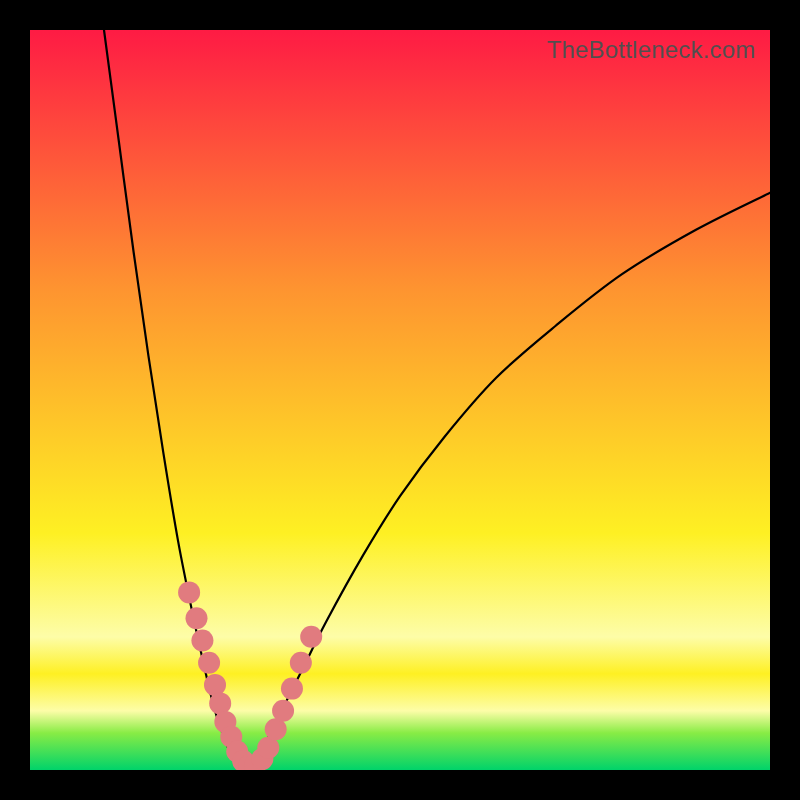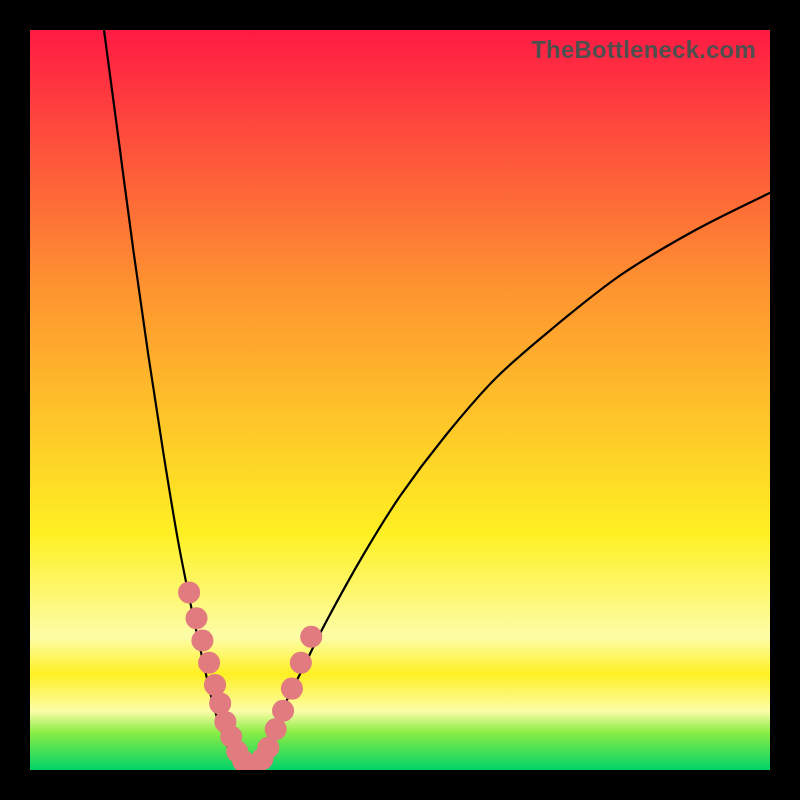--- a/index.html
+++ b/index.html
@@ -28,21 +28,21 @@
   .gradient-bg {
     position: absolute;
     left: 0; top: 0; right: 0; bottom: 0;
   }
   .watermark {
     position: absolute;
     top: 6px;
     right: 14px;
     color: #4f4f4f;
     font-size: 24px;
-    font-weight: 700;
+    font-weight: 400;
     letter-spacing: 0.2px;
     user-select: none;
   }
   svg.curve {
     position: absolute;
     left: 0; top: 0;
     width: 740px;
     height: 740px;
     overflow: visible;
   }

